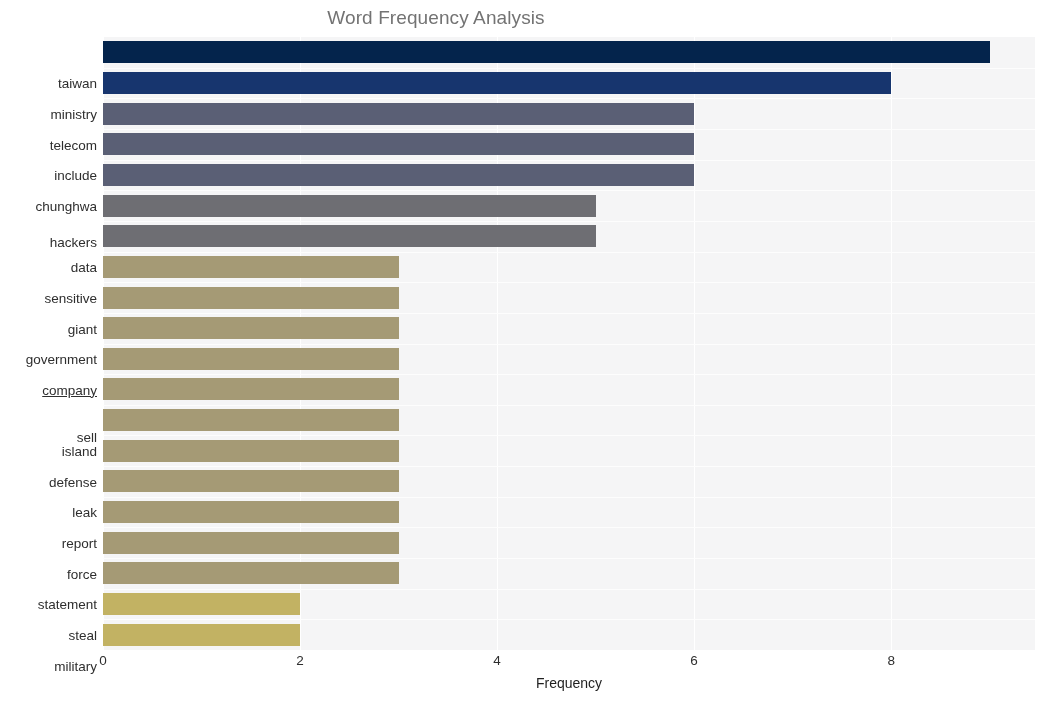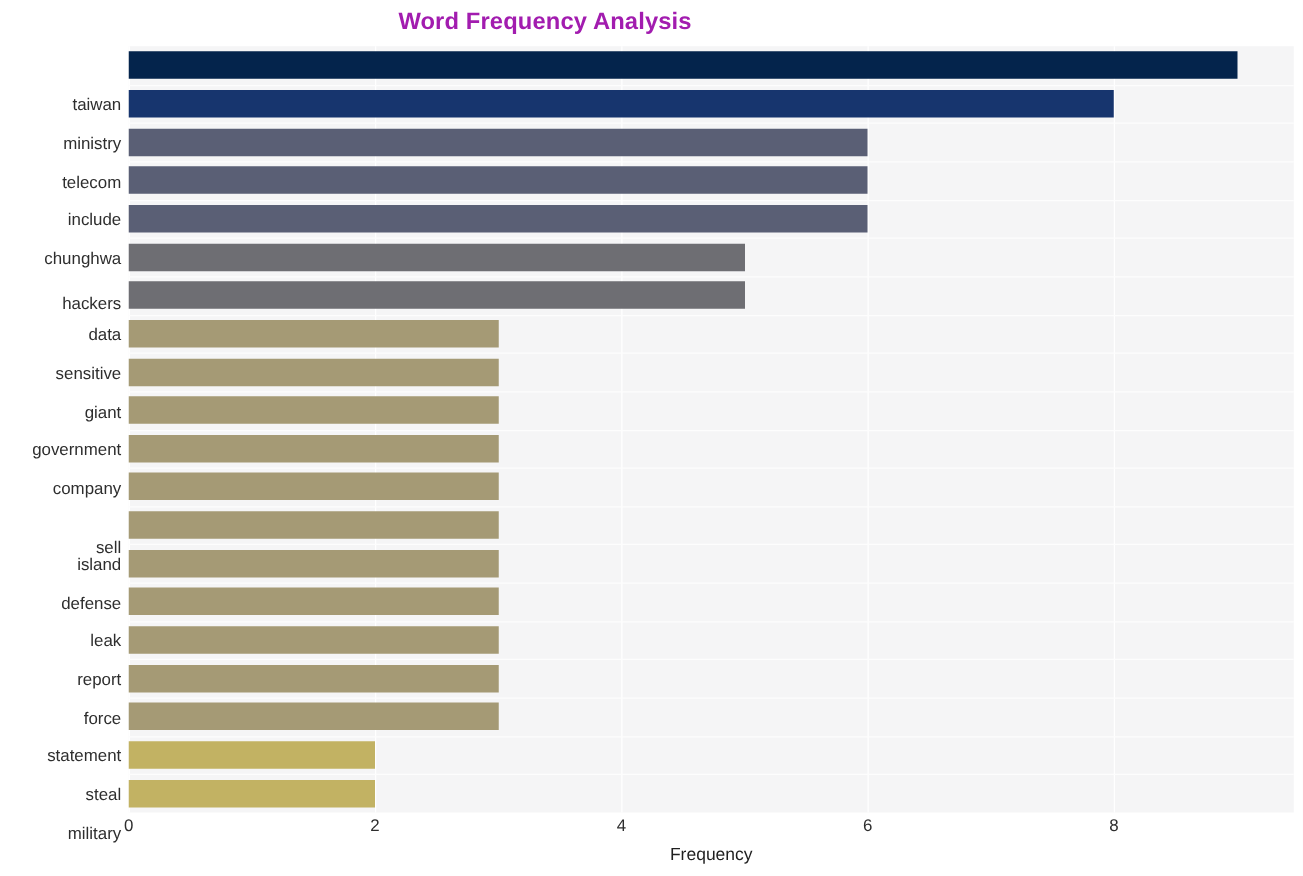--- a/index.html
+++ b/index.html
@@ -24,22 +24,22 @@
   }
 
   
   #chart-title {
     position: absolute;
     left: 0;
     top: 6px;
     width: 872px;
     text-align: center;
     font-size: 19px;
-    font-weight: bold;
-    color: #a21caf;
+    font-weight: normal;
+    color: #737373;
     letter-spacing: 0.1px;
     line-height: 24px;
   }
 
   
   #plot-area {
     position: absolute;
     left: 103px;
     top: 37px;
     width: 932px;
@@ -179,21 +179,21 @@
       <div class="ylabel" style="top: 8.325px;">taiwan</div>
       <div class="ylabel" style="top: 38.975px; padding-left: 48px;">ministry</div>
       <div class="ylabel" style="top: 69.625px;">telecom</div>
       <div class="ylabel" style="top: 100.275px;">include</div>
       <div class="ylabel" style="top: 130.925px;">chunghwa</div>
       <div class="ylabel" style="top: 167px;">hackers</div>
       <div class="ylabel" style="top: 192.225px;">data</div>
       <div class="ylabel" style="top: 222.875px;">sensitive</div>
       <div class="ylabel" style="top: 253.525px;">giant</div>
       <div class="ylabel" style="top: 284.175px;">government</div>
-      <div class="ylabel" style="top: 314.825px;">company</div>
+      <div class="ylabel" style="top: 314.825px; text-decoration: underline;">company</div>
       <div class="ylabel" style="top: 362px;">sell</div>
       <div class="ylabel" style="top: 376.125px;">island</div>
       <div class="ylabel" style="top: 406.775px;">defense</div>
       <div class="ylabel" style="top: 437.425px;">leak</div>
       <div class="ylabel" style="top: 468.075px;">report</div>
       <div class="ylabel" style="top: 498.725px;">force</div>
       <div class="ylabel" style="top: 529.375px;">statement</div>
       <div class="ylabel" style="top: 560.025px;">steal</div>
       <div class="ylabel" style="top: 590.675px;">military</div>
     </div>

